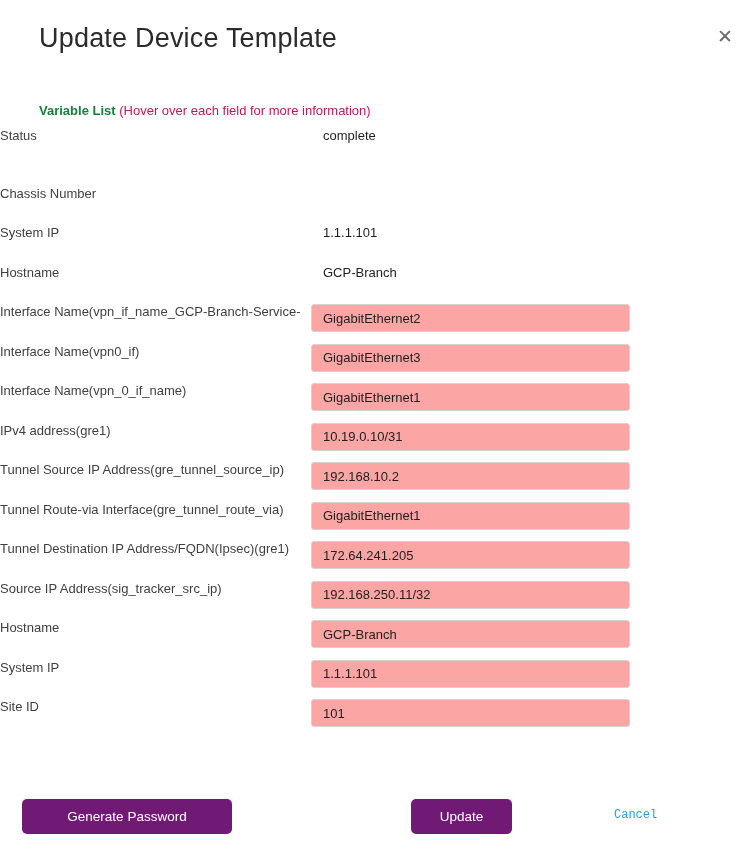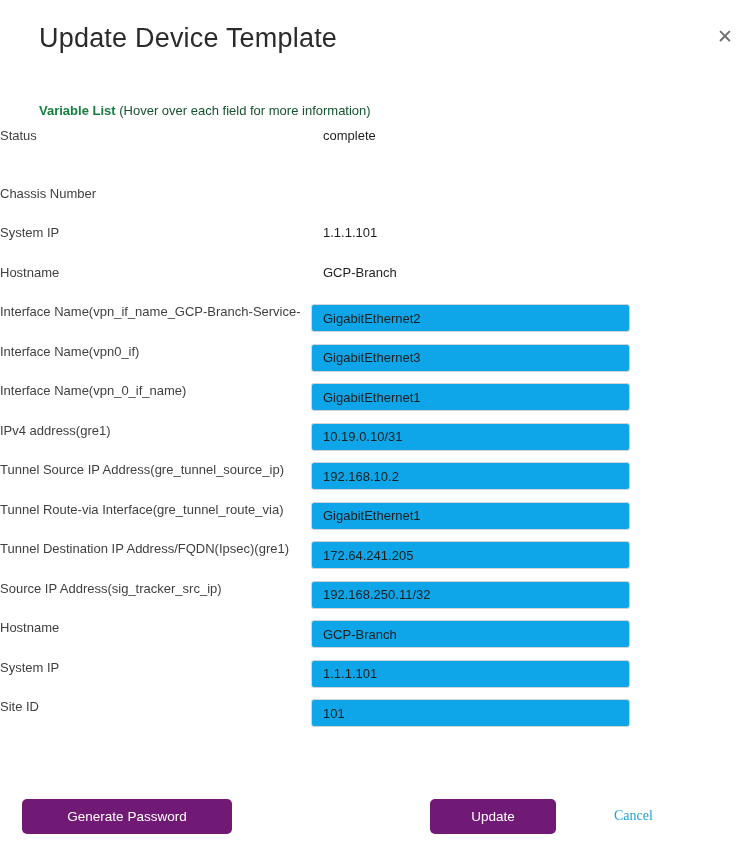--- a/index.html
+++ b/index.html
@@ -32,21 +32,21 @@
     color: #2b2b2b;
     line-height: 36px;
   }
   .section-heading {
     margin: 46px 0 0 39px;
     font-size: 13px;
     line-height: 17px;
     color: #3f3f3f;
   }
   .section-heading .heading-strong { font-weight: bold; color: #15803d; }
-  .section-heading .heading-hint { font-weight: 400; color: #14532d; }
+  .section-heading .heading-hint { font-weight: 400; color: #be185d; }
   .rows { margin-top: 9px; }
   .row {
     display: flex;
     align-items: flex-start;
     height: 39.5px;
   }
   .row.gap-after { margin-bottom: 18px; }
   .row-label {
     width: 311px;
     min-width: 311px;
@@ -62,49 +62,49 @@
   }
   .row-input {
     width: 319px;
     height: 28px;
     border: 1px solid #d4d4d4;
     border-radius: 3px;
     padding: 0 11px;
     font-family: "Liberation Sans", "DejaVu Sans", sans-serif;
     font-size: 13px;
     color: #1e1e1e;
-    background: #0ea5e9;
+    background: #fca5a5;
     outline: none;
   }
   .footer {
     position: relative;
     height: 35px;
     margin-top: 60px;
   }
   .btn {
     position: absolute;
     top: 0;
     height: 35px;
     border: none;
     border-radius: 5px;
     background: #701a75;
     color: #ffffff;
     font-family: "Liberation Sans", "DejaVu Sans", sans-serif;
     font-size: 13.5px;
     cursor: pointer;
   }
   .btn-generate { left: 22px; width: 210px; }
-  .btn-update { left: 430px; width: 126px; }
+  .btn-update { left: 411px; width: 101px; }
   .link-cancel {
     position: absolute;
     left: 614px; top: 9px;
     background: none; border: none;
     color: #20a4d8;
-    font-family: Liberation Serif, serif;
-    font-size: 14px;
+    font-family: Liberation Mono, monospace;
+    font-size: 12px;
     cursor: pointer;
   }
 </style>
 </head>
 <body>
 
 <div class="dialog">
 
   <button class="close-btn">✕</button>
 

